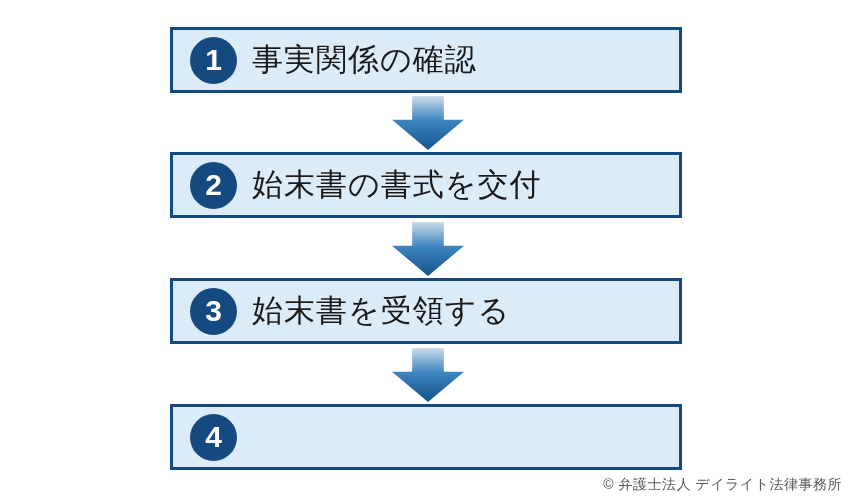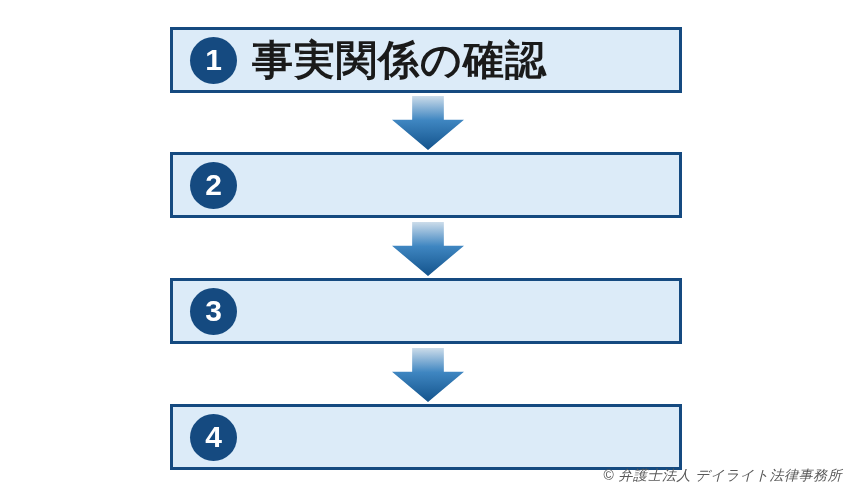--- a/index.html
+++ b/index.html
@@ -48,22 +48,22 @@
     display: flex;
     align-items: center;
     justify-content: center;
     font-size: 30px;
     font-weight: bold;
     flex: 0 0 auto;
     margin-right: 15px;
     line-height: 1;
   }
   .step-label {
-    font-size: 41px;
-    font-weight: 700;
+    font-size: 31px;
+    font-weight: 400;
     color: var(--text);
     letter-spacing: 1px;
     white-space: nowrap;
   }
   .arrow {
     position: absolute;
     left: 392px;
     width: 72px;
     height: 54px;
     background: linear-gradient(180deg,
@@ -71,47 +71,48 @@
       var(--arrow-gradient-mid) 45%,
       var(--arrow-gradient-bottom) 100%);
     clip-path: polygon(28% 0, 72% 0, 72% 44%, 100% 44%, 50% 100%, 0 44%, 28% 44%);
   }
   .arrow.a1 { top: 96px; }
   .arrow.a2 { top: 222px; }
   .arrow.a3 { top: 348px; }
   .copyright {
     position: absolute;
     right: 8px;
-    bottom: 15px;
+    bottom: 6px;
     font-size: 14px;
     color: var(--copyright-text);
     letter-spacing: 0.5px;
-    font-style: italic;
   }
 </style>
 </head>
 <body>
 
 <div class="canvas">
 
   <div class="step-box s1">
     <div class="badge">1</div>
     <div class="step-label">事実関係の確認</div>
   </div>
 
   <div class="arrow a1"></div>
 
   <div class="step-box s2">
     <div class="badge">2</div>
+    <div class="step-label">始末書の書式を交付</div>
   </div>
 
   <div class="arrow a2"></div>
 
   <div class="step-box s3">
     <div class="badge">3</div>
+    <div class="step-label">始末書を受領する</div>
   </div>
 
   <div class="arrow a3"></div>
 
   <div class="step-box s4">
     <div class="badge">4</div>
   </div>
 
   <div class="copyright">© 弁護士法人 デイライト法律事務所</div>
 

